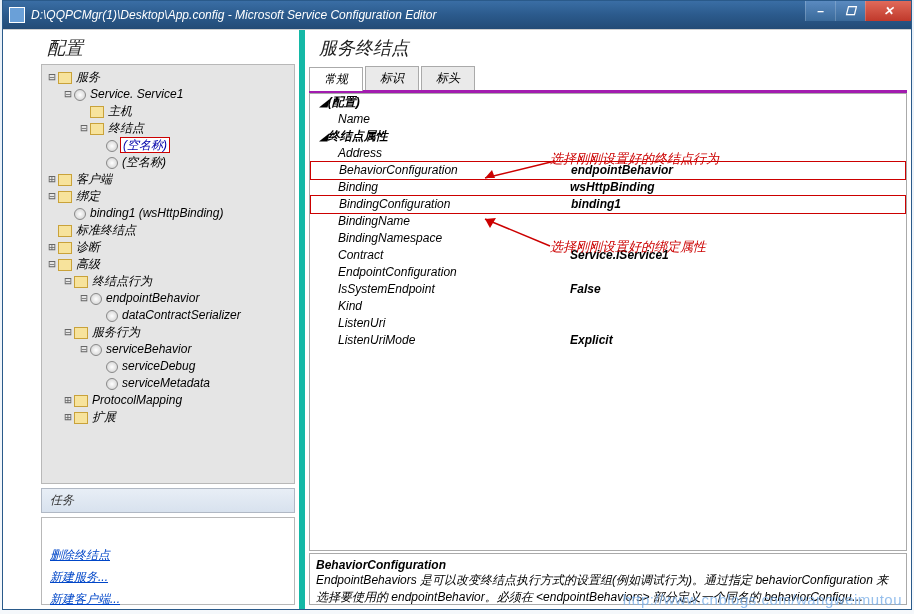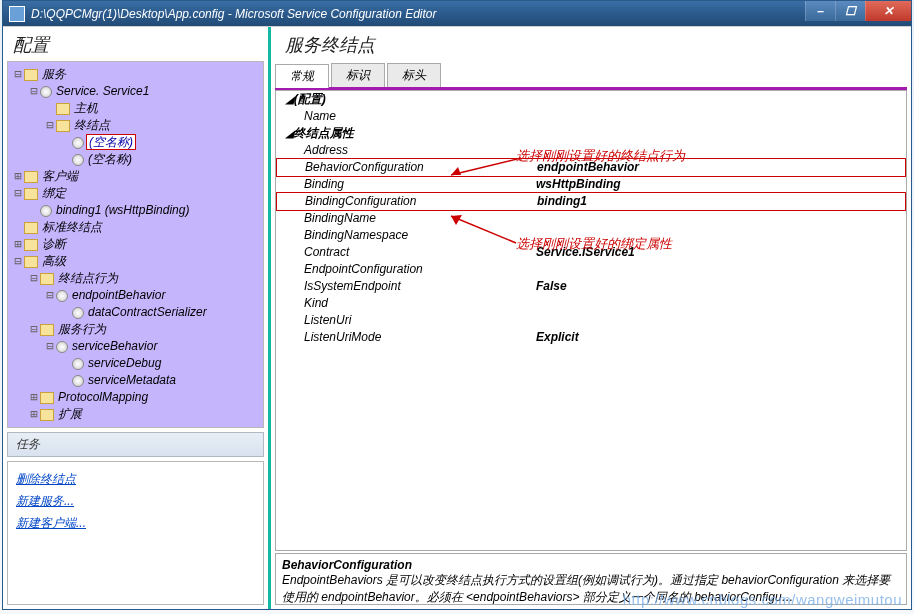--- a/index.html
+++ b/index.html
@@ -8,33 +8,33 @@
 .titlebar { height: 28px; background: linear-gradient(to bottom,#3a6ea5 0%,#2b5a8c 50%,#234b76 100%); display: flex; align-items: center; color: #fff; padding-left: 6px; }
 .titlebar .icon { width: 16px; height: 16px; background:#6aa0d8; border:1px solid #fff; margin-right:6px; display:inline-block; }
 .titlebar .title { flex:1; font-size:12px; color:#fff; }
 .winbtns { display:flex; height:100%; }
 .winbtn { width:30px; height:20px; margin-top:0; display:flex; align-items:center; justify-content:center; color:#fff; font-weight:bold; border-left:1px solid rgba(255,255,255,.2);}
 .winbtn.min{background:linear-gradient(#5a8ac0,#3a6a9a);} 
 .winbtn.max{background:linear-gradient(#5a8ac0,#3a6a9a);} 
 .winbtn.close{background:linear-gradient(#e06a5a,#c0392b); width:46px;} 
 .menubar { height:22px; background:#f4f4f4; border-bottom:1px solid #d0d0d0; display:flex; align-items:center; padding-left:8px; gap:14px; }
 .content { flex:1; display:flex; border-top:1px solid #d0d0d0; }
-.leftcol { width:268px; display:flex; flex-direction:column; border-right:3px solid #14b8a6; }
+.leftcol { width:268px; display:flex; flex-direction:column; border-right:6px solid #14b8a6;margin-left:34px; }
 .panel-head { font-size:18px; font-weight:500; padding:6px 10px 4px 10px; color:#222; }
-.tree { flex:1; border:1px solid #b8b8b8; margin:0 4px; background:#c4b5fd; overflow:auto; padding:4px 0; }
+.tree { flex:1; border:1px solid #b8b8b8; margin:0 4px; background:#e5e5e5; overflow:auto; padding:4px 0; }
 .tree ul { list-style:none; padding-left:16px; }
 .tree > ul { padding-left:4px; }
 .tree li { white-space:nowrap; line-height:17px; position:relative; }
 .tw { display:inline-block; width:12px; text-align:center; color:#666; cursor:pointer; font-family:monospace; }
 .fld { display:inline-block; width:14px; height:12px; background:#f7e39c; border:1px solid #c9a23a; margin-right:2px; vertical-align:middle; }
 .gear { display:inline-block; width:12px; height:12px; border:1px solid #888; border-radius:50%; background:radial-gradient(#fff,#ccc); margin-right:2px; vertical-align:middle; }
 .node { cursor:default; padding:0 2px; }
 .node.sel { border:1px solid #c00; color:#00a; background:#fff; }
 .tasks-head { background:linear-gradient(#e8eef6,#d8e2ee); border:1px solid #b0b8c4; margin:4px; padding:3px 8px; font-size:12px; color:#333; }
-.tasks { border:1px solid #b8b8b8; margin:0 4px 4px 4px; background:#fff; padding:4px 8px; height:144px; }
+.tasks { border:1px solid #b8b8b8; margin:0 4px 4px 4px; background:#fff; padding:24px 8px; height:88px; }
 .tasks a { color:#0046c8; text-decoration:underline; display:block; margin:5px 0; cursor:pointer; }
 .rightcol { flex:1; display:flex; flex-direction:column; padding:0 4px 4px 4px; }
 .tabs { display:flex; margin-top:2px; border-bottom:3px solid #a21caf; }
 .tab { padding:3px 14px; border:1px solid #aaa; border-bottom:none; margin-right:2px; background:#eaeaea; cursor:pointer; }
 .tab.active { background:#fff; position:relative; top:1px; }
 .propgrid { flex:1; border:1px solid #aaa; background:#fff; overflow:auto; font-family: "Courier New", monospace; font-size:12px; }
 .row { display:flex; line-height:17px; }
 .row .k { width:260px; padding-left:28px; }
 .row .v { flex:1; font-weight:bold; }
 .cat { font-weight:bold; padding-left:10px; }

